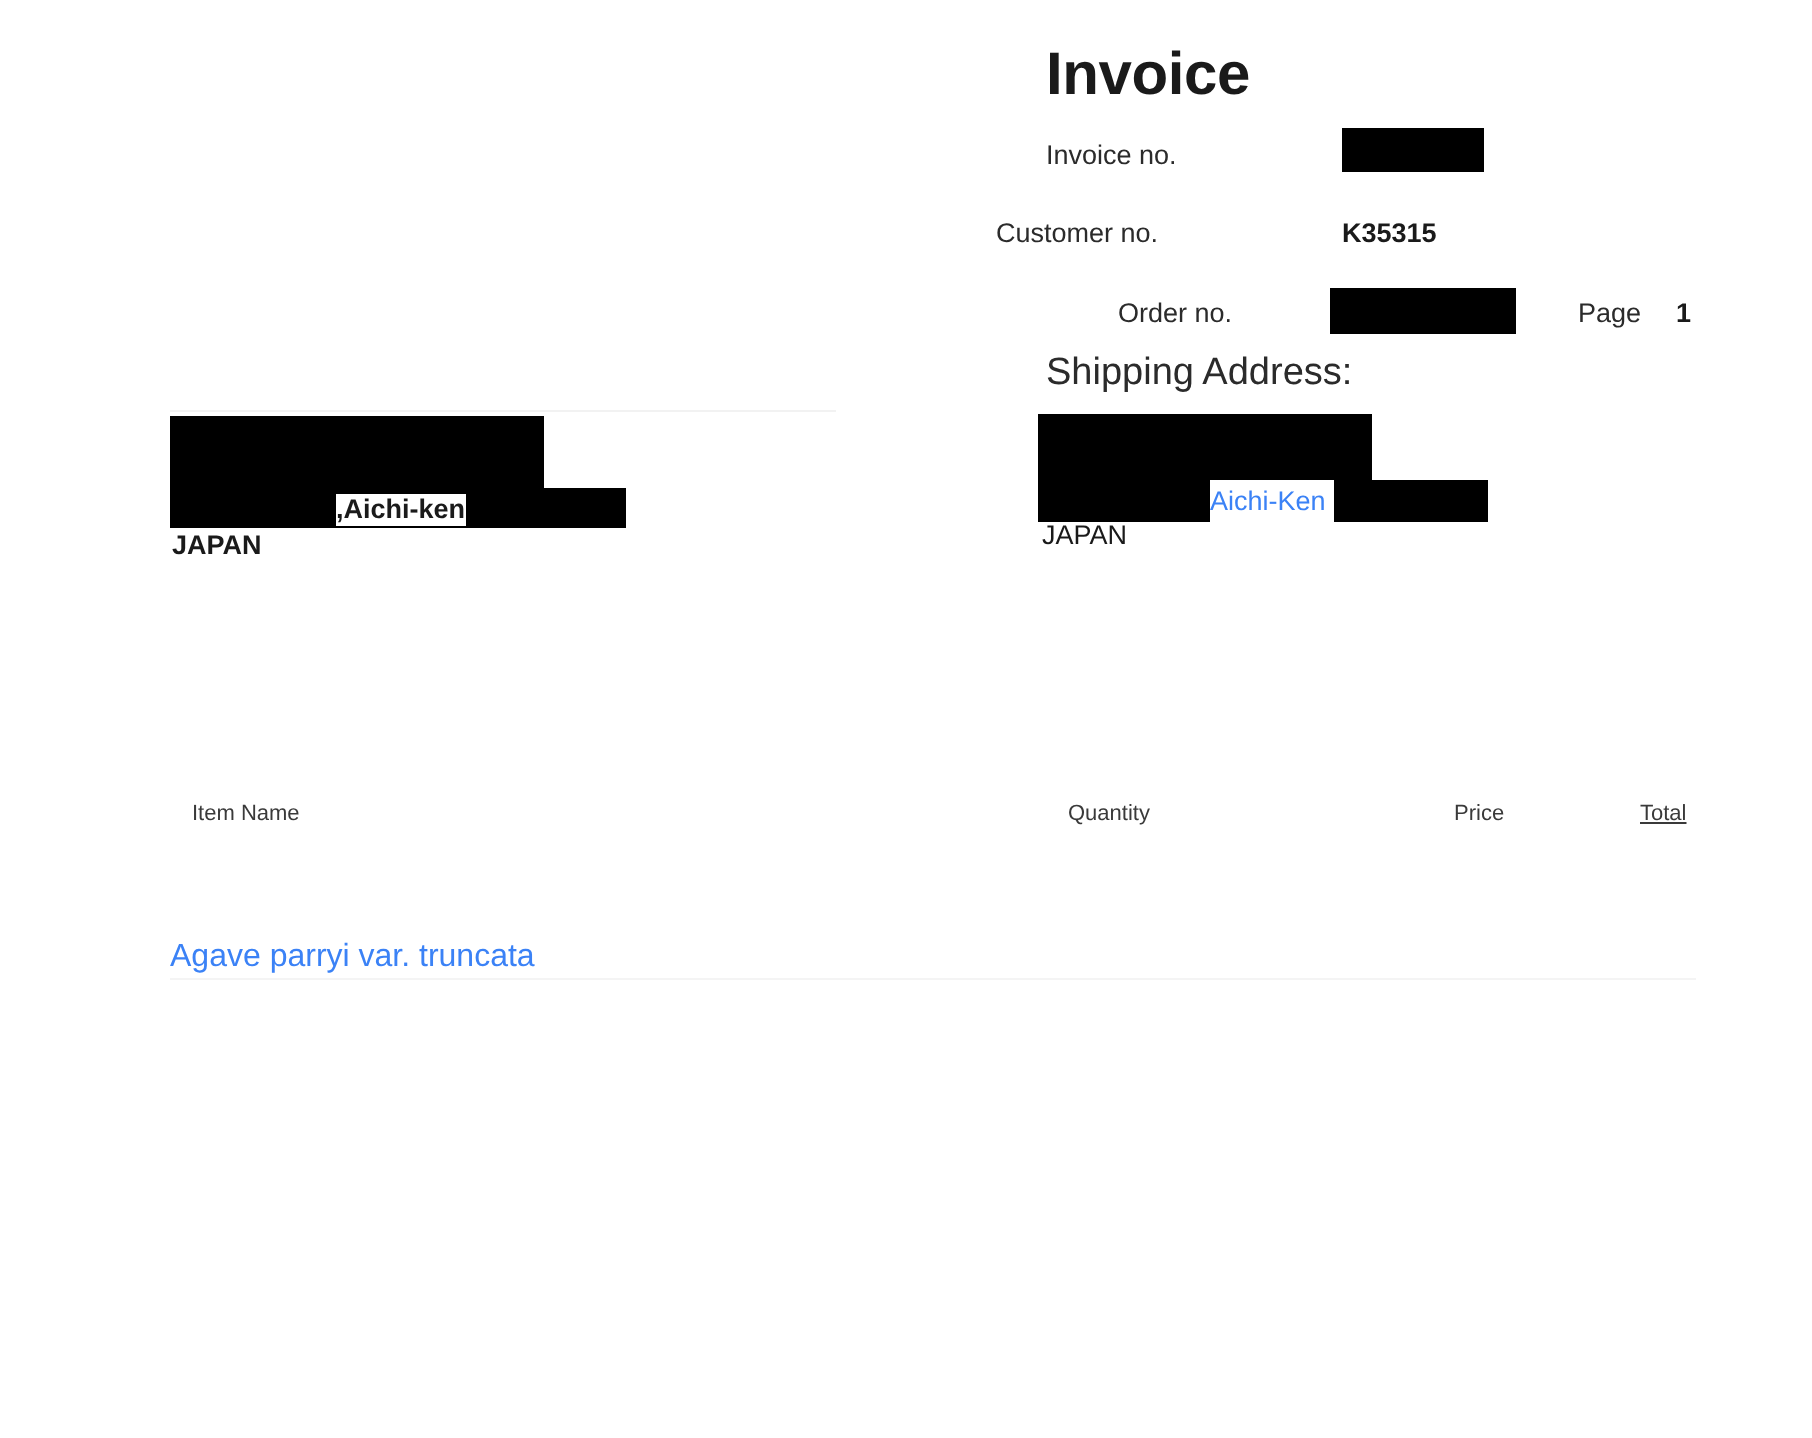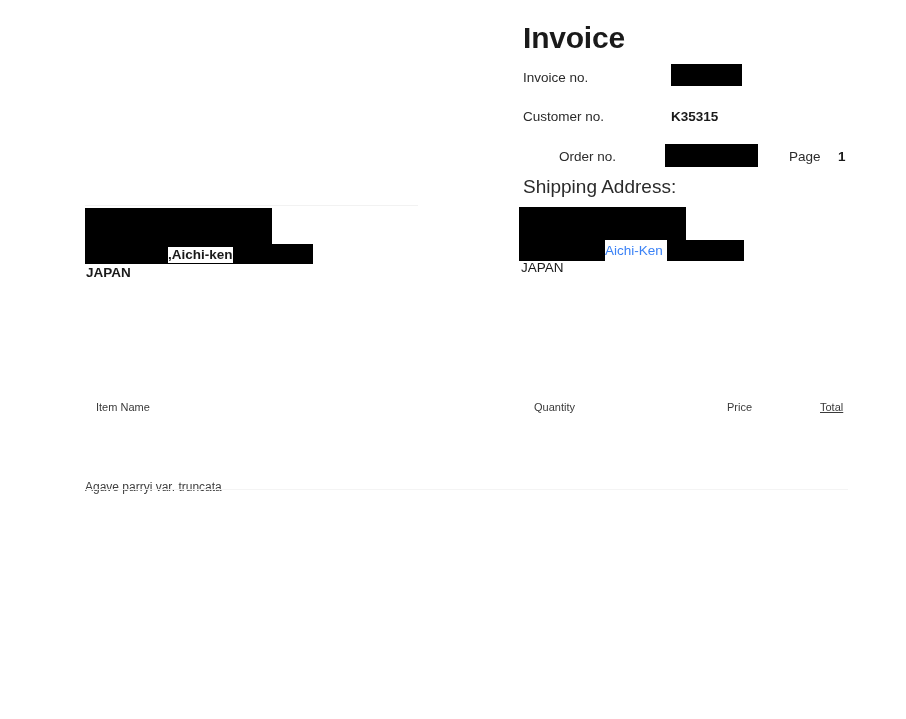--- a/index.html
+++ b/index.html
@@ -38,21 +38,21 @@
     color: #2b2b2b;
     white-space: nowrap;
   }
   .meta-value-bold {
     font-size: 13.5px;
     font-weight: bold;
     color: #1a1a1a;
     white-space: nowrap;
   }
   #label-invoice-no  { left: 523px; top: 70px; }
-  #label-customer-no { left: 523px; top: 109px; text-align: center; }
+  #label-customer-no { left: 498px; top: 109px; text-align: center; }
   #label-order-no    { left: 523px; top: 149px; margin-left: 36px; }
   #value-customer-no { left: 671px; top: 109px; text-align: right; }
   #label-page        { left: 789px; top: 149px; }
   #value-page        { left: 838px; top: 149px; }
 
   
   .redaction { background: #000000; }
   #redaction-invoice-no { left: 671px; top: 64px;  width: 71px;  height: 22px; }
   #redaction-order-no   { left: 665px; top: 144px; width: 93px;  height: 23px; }
 
@@ -112,24 +112,23 @@
     white-space: nowrap;
     margin-left: 11px;
   }
   #col-item-name { left: 85px;  top: 401px; }
   #col-quantity  { left: 523px; top: 401px; }
   #col-price     { left: 716px; top: 401px; }
   #col-total     { left: 809px; top: 401px; text-decoration: underline; }
 
   #item-row-name {
     left: 85px; top: 470px;
-    font-size: 12px;
-    color: #404040;
-    white-space: nowrap;
-    margin-top: 10px;
+    font-size: 16px;
+    color: #3b82f6;
+    white-space: nowrap;
   }
   .cell-value {
     font-size: 13.5px;
     color: #1f1f1f;
     white-space: nowrap;
   }
   #item-row-quantity { left: 523px; top: 470px; }
   #item-row-price    { left: 716px; top: 470px; }
   #item-row-total    { left: 795px; top: 470px; }
 

